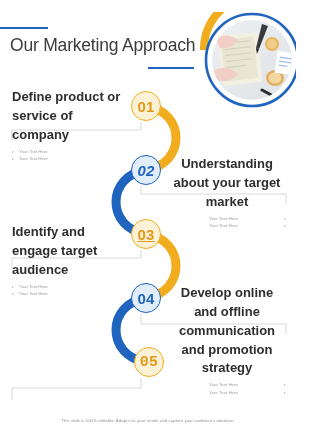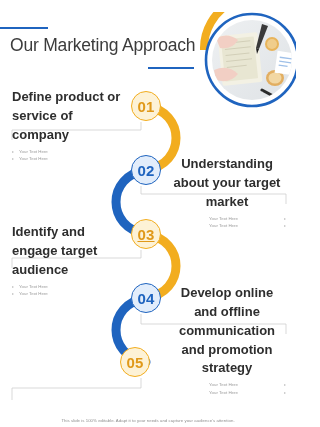--- a/index.html
+++ b/index.html
@@ -168,30 +168,30 @@
       <path d="M 141 174 L 141 182 L 286 182 L 286 192"></path>
       <path d="M 141 238 L 141 246 L 12 246 L 12 256"></path>
       <path d="M 141 302 L 141 312 L 286 312 L 286 322"></path>
       <path d="M 141 366 L 141 376 L 12 376 L 12 388"></path>
     </g>
   </svg>
 
   <div class="node y" style="left:131px; top:79px;">
       <span>01</span>
     </div>
-  <div class="node b" style="left:131px; top:143px;">
+  <div class="node b" style="left:131px; top:143px;font-style:italic;">
       <span>02</span>
     </div>
   <div class="node y" style="left:131px; top:207px;text-decoration:underline;">
       <span>03</span>
     </div>
   <div class="node b" style="left:131px; top:271px;text-align:center;">
       <span>04</span>
     </div>
-  <div class="node y" style="left:120px; top:335px;">
+  <div class="node y" style="left:134px; top:335px;font-family:Liberation Mono, monospace;">
       <span>05</span>
     </div>
 
   <div class="block left" style="top:76px;">
     <h3>Define product or service of company</h3>
     <ul class="bullets">
       <li>Your Text Here</li>
       <li>Your Text Here</li>
     </ul>
   </div>

